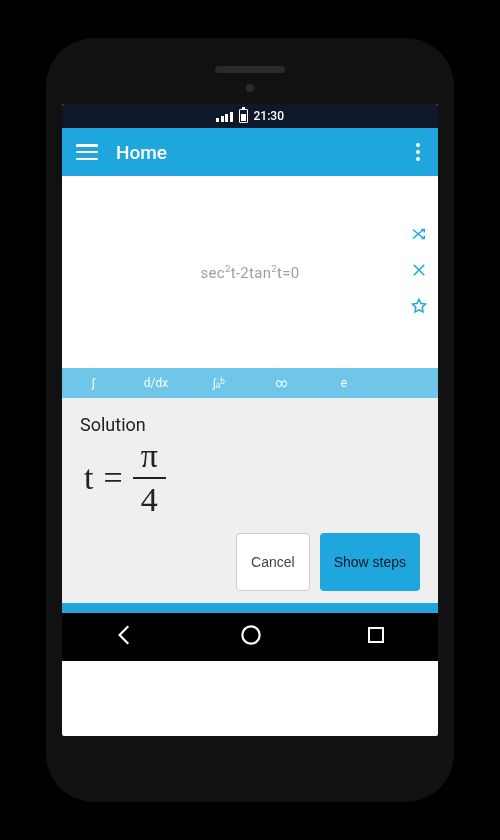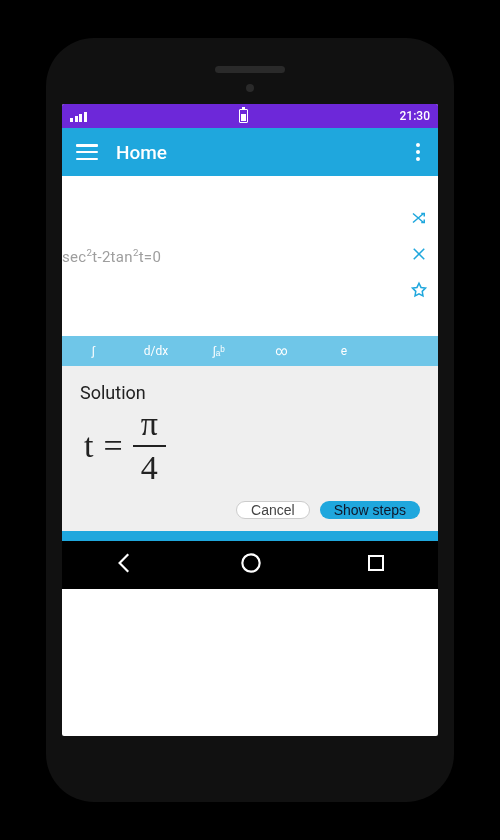--- a/index.html
+++ b/index.html
@@ -32,22 +32,22 @@
   .screen {
     position: absolute;
     left: 16px; right: 16px; top: 66px; bottom: 66px;
     background: #fff;
     overflow: hidden;
     border-radius: 2px;
   }
 
   
   .statusbar {
-    height: 24px; background: #6d28d9;
-    display: flex; align-items: center; justify-content: space-between;
+    height: 24px; background: #0f172a;
+    display: flex; align-items: center; justify-content: center;
     padding: 0 8px; gap: 6px;
     color: #fff; font-size: 12px; font-weight: 500;
   }
   .signal { display: inline-flex; align-items: flex-end; gap: 1.5px; height: 12px; }
   .signal i { width: 3px; background: #fff; display: inline-block; }
   .signal i:nth-child(1){height:4px} .signal i:nth-child(2){height:6px}
   .signal i:nth-child(3){height:8px} .signal i:nth-child(4){height:10px}
   .battery {
     width: 9px; height: 14px; border: 1.5px solid #fff; border-radius: 1px;
     position: relative; display: inline-block;
@@ -66,23 +66,23 @@
     content:""; position:absolute; left:0; right:0; height:2.5px; background:#fff; border-radius:1px;
   }
   .hamburger::before{top:0} .hamburger span{top:6.5px} .hamburger::after{bottom:0}
   .appbar-title { font-size: 19px; font-weight: 500; flex: 1; }
   .overflow { width: 20px; display:flex; flex-direction:column; align-items:center; gap:3px; }
   .overflow i { width:4px; height:4px; background:#fff; border-radius:50%; display:block; }
 
   
   .expr-area {
     position: relative;
-    height: 160px;
+    height: 192px;
     background: #fff;
-    display: flex; align-items: center; justify-content: flex-start;
+    display: flex; align-items: center; justify-content: center;
   }
   .expr-text { color: #9e9e9e; font-size: 15px; letter-spacing: .3px; }
   .expr-text sup { font-size: .65em; vertical-align: super; }
   .side-icons {
     position: absolute; right: 10px; top: 50%; transform: translateY(-50%);
     display: flex; flex-direction: column; gap: 14px;
     color: #1fa7dd;
   }
   .side-icons svg { width: 18px; height: 18px; stroke: #1fa7dd; fill: none; stroke-width: 2; }
 
@@ -114,21 +114,21 @@
     font-family: "Times New Roman", serif;
   }
   .eqn .lhs, .eqn .eq { line-height: 1; }
   .frac { display:inline-flex; flex-direction:column; align-items:center; line-height:1; }
   .frac .num { padding: 0 8px 4px; }
   .frac .bar { width: 100%; height: 2px; background: #222; }
   .frac .den { padding: 4px 8px 0; }
 
   .btn-row { display:flex; justify-content:flex-end; gap:10px; margin-top: 4px; }
   .btn {
-    font-size: 14px; padding: 0 14px; border-radius: 12px; cursor: pointer;
+    font-size: 14px; padding: 20px 14px; border-radius: 4px; cursor: pointer;
     border: 0;
   }
   .btn-cancel { background:#fff; color:#444; border:1px solid #ccc; }
   .btn-primary { background:#1fa7dd; color:#0f172a; font-weight:500; }
 
   
   .accent { height: 10px; background: #1fa7dd; }
   .navbar {
     height: 48px; background:#000;
     display:flex; align-items:center; justify-content:space-around;

